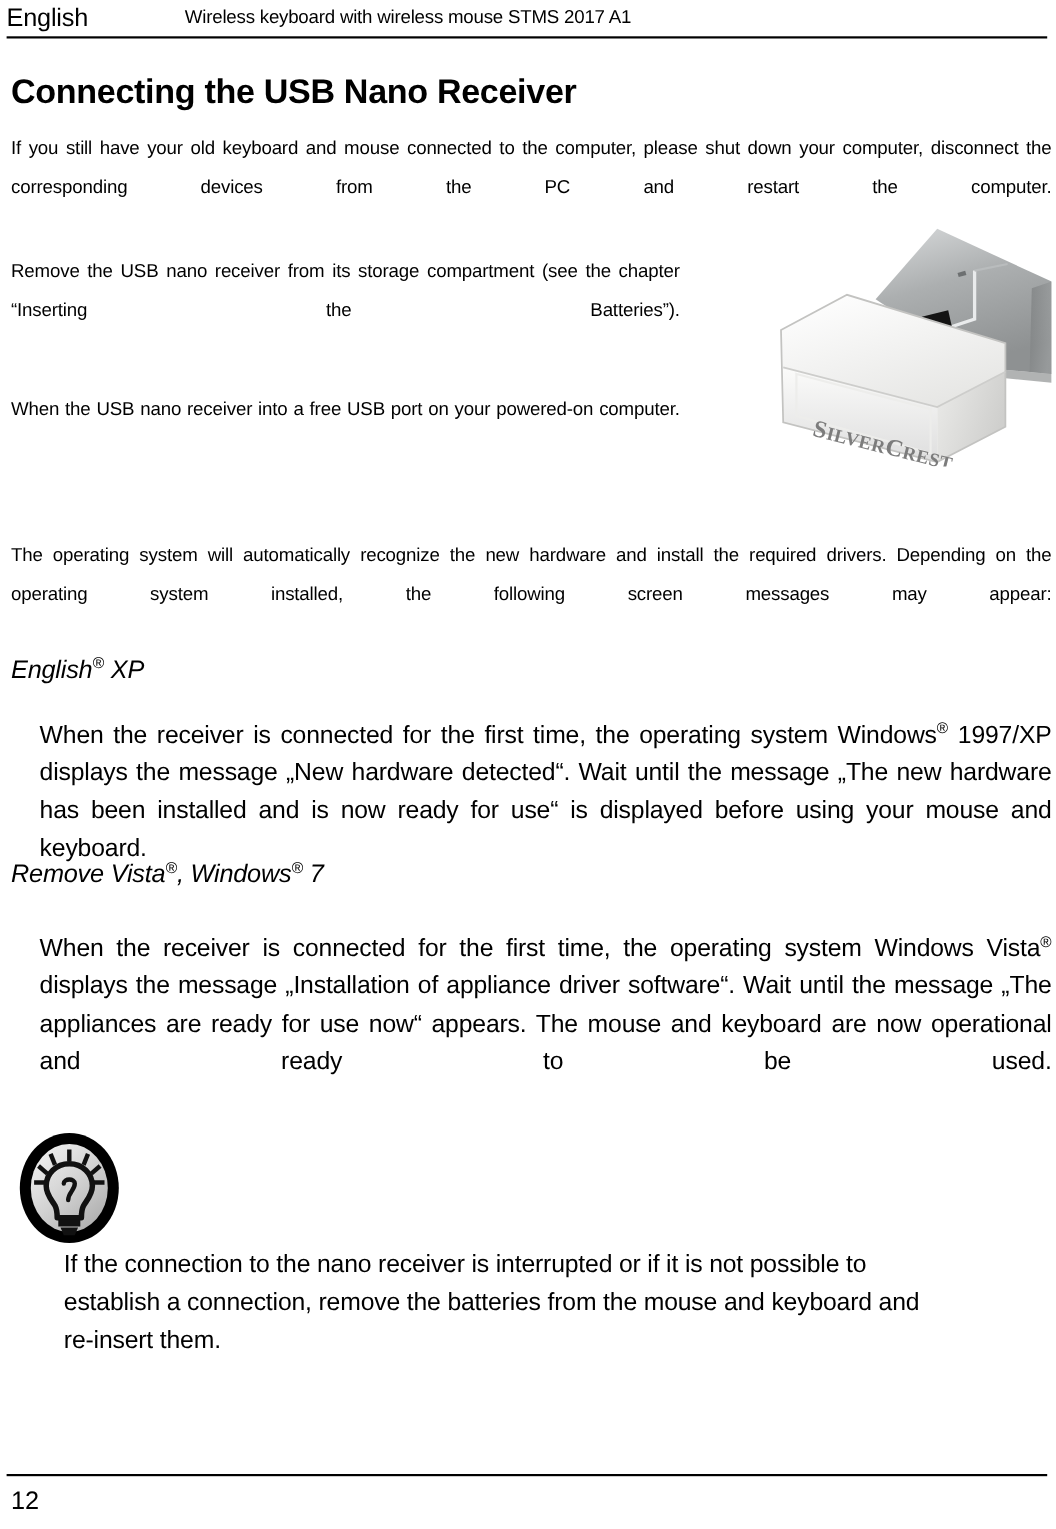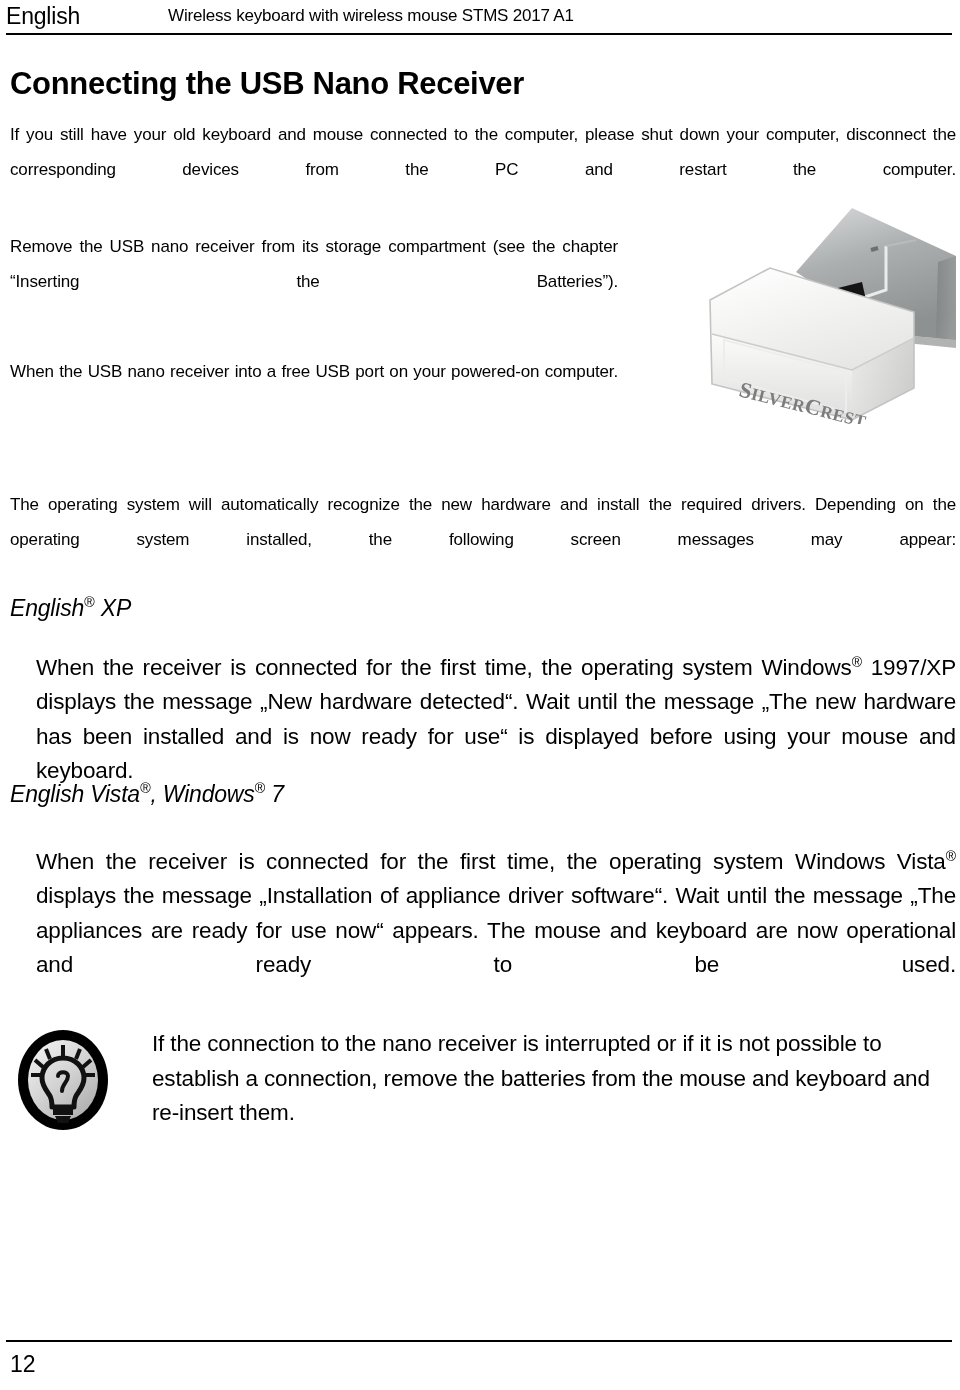--- a/index.html
+++ b/index.html
@@ -157,21 +157,22 @@
     letter-spacing: 0;
   }
 
   
   .note {
     position: absolute;
     top: 1026px;
     left: 16px;
     width: 930px;
     display: flex;
-    align-items: center;
+    align-items: flex-start;
+    flex-direction: column;
   }
   .note-icon {
     flex: 0 0 auto;
     width: 94px;
     height: 104px;
     margin-top: 2px;
   }
   .note-text {
     margin-left: 42px;
     width: 790px;
@@ -267,21 +268,21 @@
   <p class="para p-plug">When the USB nano receiver into a free USB port on your powered-on computer.</p>
 
   <p class="para p-os">The operating system will automatically recognize the new hardware and install the required drivers. Depending on the operating system installed, the following screen messages may appear:</p>
 
   <div class="os-title os-title-xp">
     <span>English</span><sup class="reg">®</sup><span> XP</span>
   </div>
   <p class="os-body os-body-xp"><span>When the receiver is connected for the first time, the operating system Windows</span><sup class="reg">®</sup><span> 1997/XP displays the message „New hardware detected“. Wait until the message „The new hardware has been installed and is now ready for use“ is displayed before using your mouse and keyboard.</span></p>
 
   <div class="os-title os-title-vista">
-    <span>English Vista</span><sup class="reg">®</sup><span>, Windows</span><sup class="reg">®</sup><span> 7</span>
+    <span>Remove Vista</span><sup class="reg">®</sup><span>, Windows</span><sup class="reg">®</sup><span> 7</span>
   </div>
   <p class="os-body os-body-vista"><span>When the receiver is connected for the first time, the operating system Windows Vista</span><sup class="reg">®</sup><span> displays the message „Installation of appliance driver software“. Wait until the message „The appliances are ready for use now“ appears. The mouse and keyboard are now operational and ready to be used.</span></p>
 
   <div class="note">
     <svg class="note-icon" viewBox="0 0 94 104">
       <defs>
         <linearGradient id="bulbBadge" x1="0.1" y1="0" x2="0.9" y2="1">
           <stop offset="0" stop-color="#f3f3f3"></stop>
           <stop offset="0.5" stop-color="#d2d2d2"></stop>
           <stop offset="1" stop-color="#a9a9a9"></stop>

